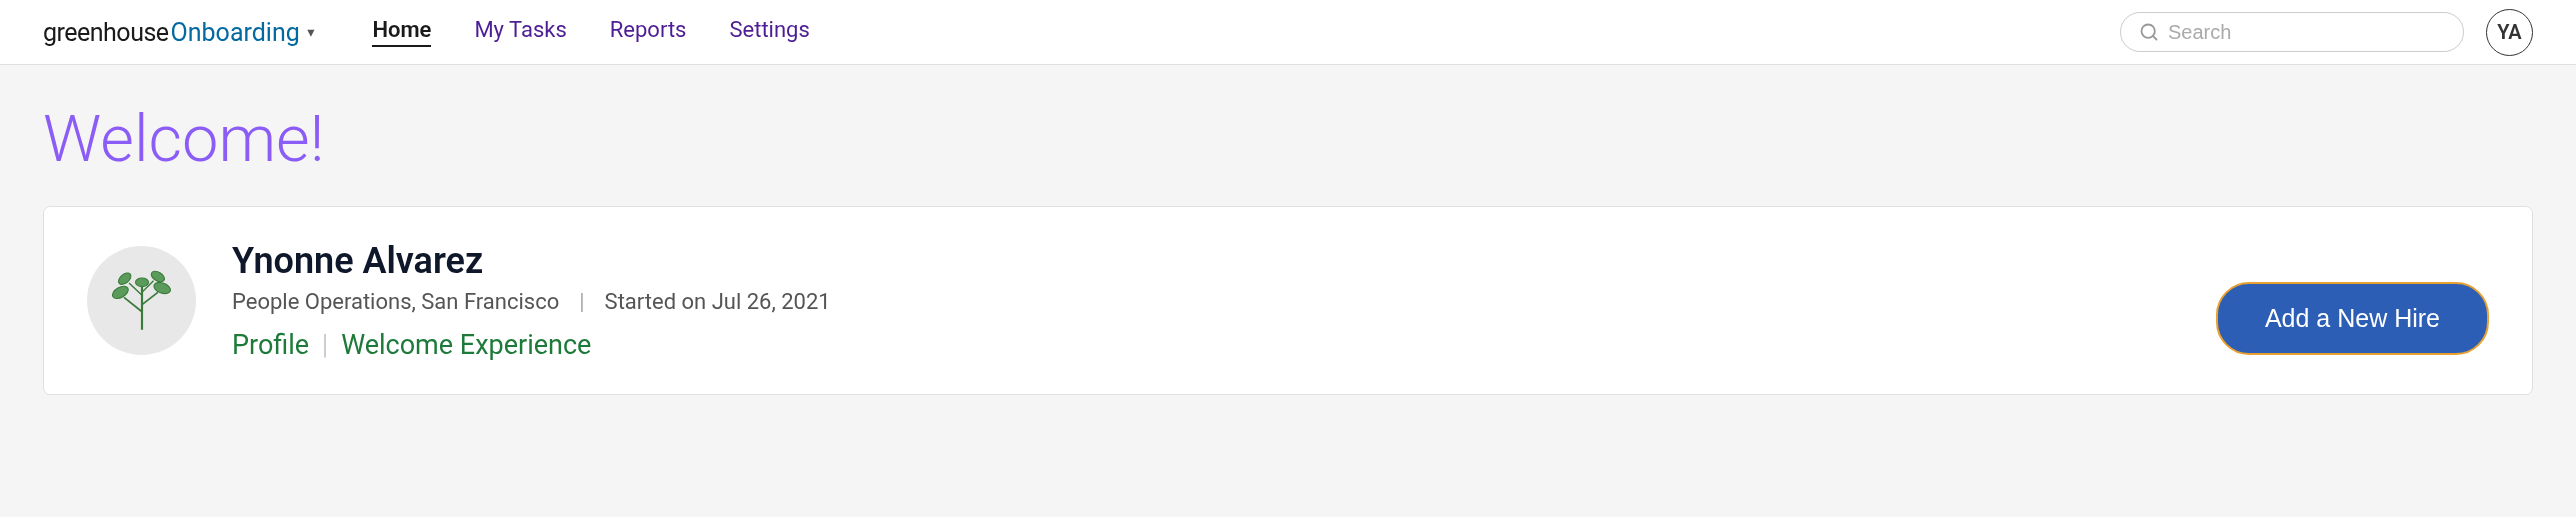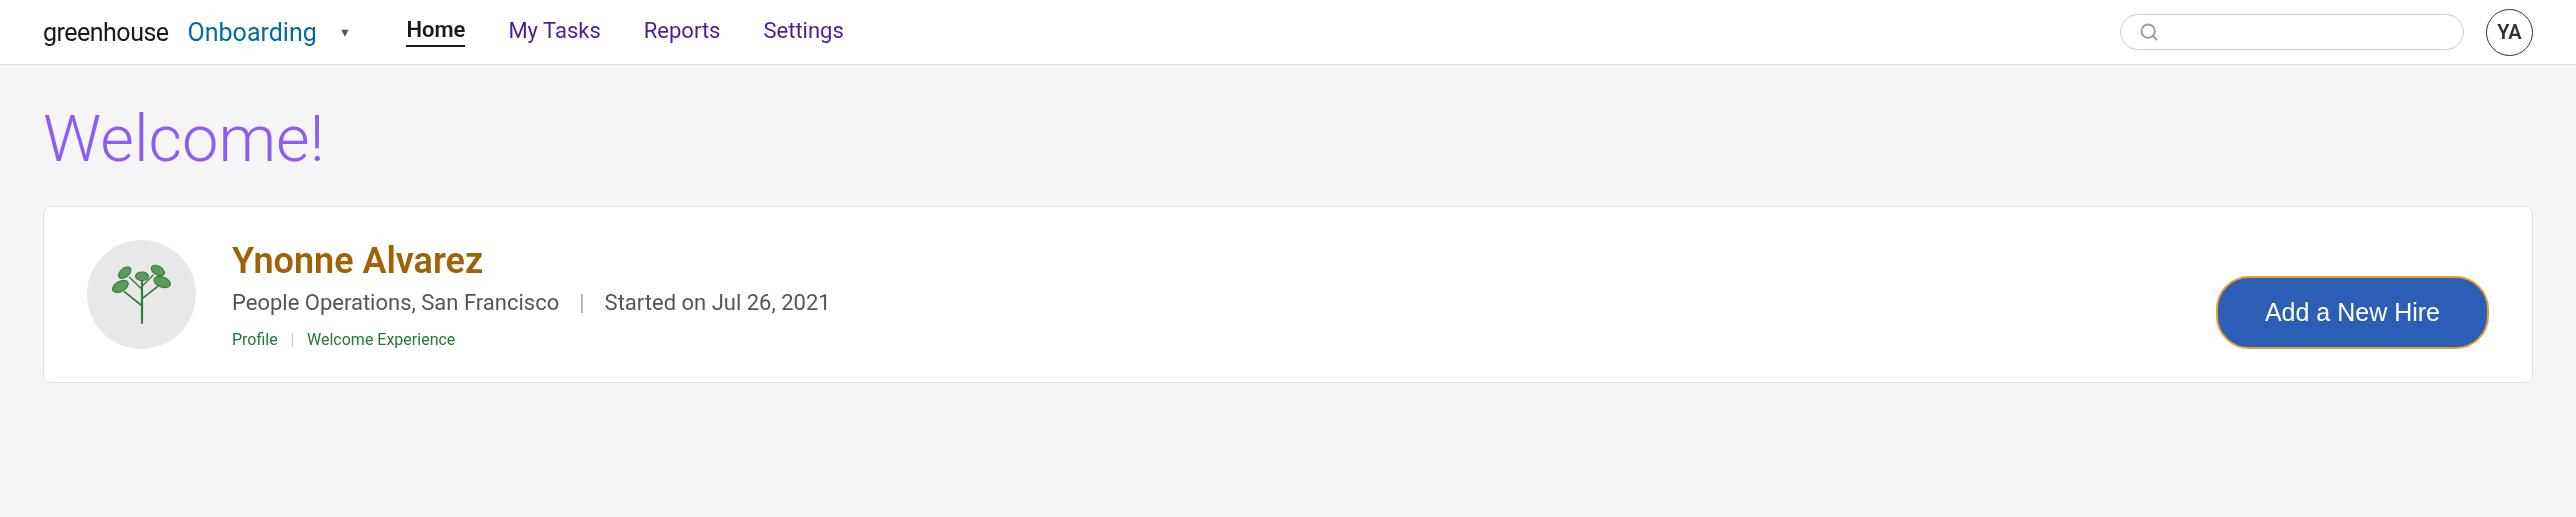--- a/index.html
+++ b/index.html
@@ -14,21 +14,21 @@
       background: #fff;
       border-bottom: 0.9px solid #e0e0e0;
       display: flex;
       align-items: center;
       padding: 0 43px;
       height: 65px;
     }
     .brand {
       display: flex;
       align-items: center;
-      gap: 19px;
+      gap: 2px;
       margin-right: 58px;
       cursor: pointer;
     }
     .brand-greenhouse {
       font-size: 25px;
       font-weight: 400;
       color: #1a1a1a;
       letter-spacing: -0.5px;
     }
     .brand-onboarding {
@@ -37,21 +37,21 @@
       color: #0369a1;
     }
     .brand-chevron {
       display: inline-block;
       margin-left: 5.4px;
       color: #555;
       font-size: 14.5px;
     }
     .nav-links {
       display: flex;
-      align-items: center;
+      align-items: flex-start;
       gap: 43px;
       flex: 1;
     }
     .nav-link {
       font-size: 22px;
       color: #4c1d95;
       text-decoration: none;
       padding-bottom: 3.6px;
       cursor: pointer;
       white-space: nowrap;
@@ -140,37 +140,37 @@
     }
     .plant-icon {
       color: #3a7a3a;
     }
     .user-info {
       flex: 1;
     }
     .user-name {
       font-size: 36px;
       font-weight: 600;
-      color: #a16207;
+      color: #0f172a;
       margin-bottom: 7.2px;
     }
     .user-meta {
       font-size: 22px;
       color: #555;
       margin-bottom: 15px;
     }
     .user-meta-sep {
       margin: 0 14.5px;
       color: #aaa;
     }
     .user-links {
       display: flex;
       align-items: center;
       gap: 0;
-      font-size: 16px;
+      font-size: 27px;
     }
     .user-link {
       color: #1e7a3a;
       text-decoration: none;
       cursor: pointer;
     }
     .user-link-sep {
       color: #ccc;
       margin: 0 12.7px;
     }
@@ -205,20 +205,21 @@
     <a class="nav-link">Reports</a>
     <a class="nav-link">Settings</a>
   </div>
 
   <div class="nav-right">
     <div class="search-box">
       <svg class="search-icon-svg" width="20" height="20" viewBox="0 0 24 24" fill="none" stroke="#999" stroke-width="2.2" stroke-linecap="round" stroke-linejoin="round">
         <circle cx="11" cy="11" r="8"></circle>
         <line x1="21" y1="21" x2="16.65" y2="16.65"></line>
       </svg>
+      <input class="search-input" type="text" placeholder="Search" style="">
     </div>
     <div class="user-avatar">YA</div>
   </div>
 </nav>
 
 <div class="main-content">
   <h1 class="welcome-heading">Welcome!</h1>
 
   <div class="user-card">
     <div class="user-avatar-large">

